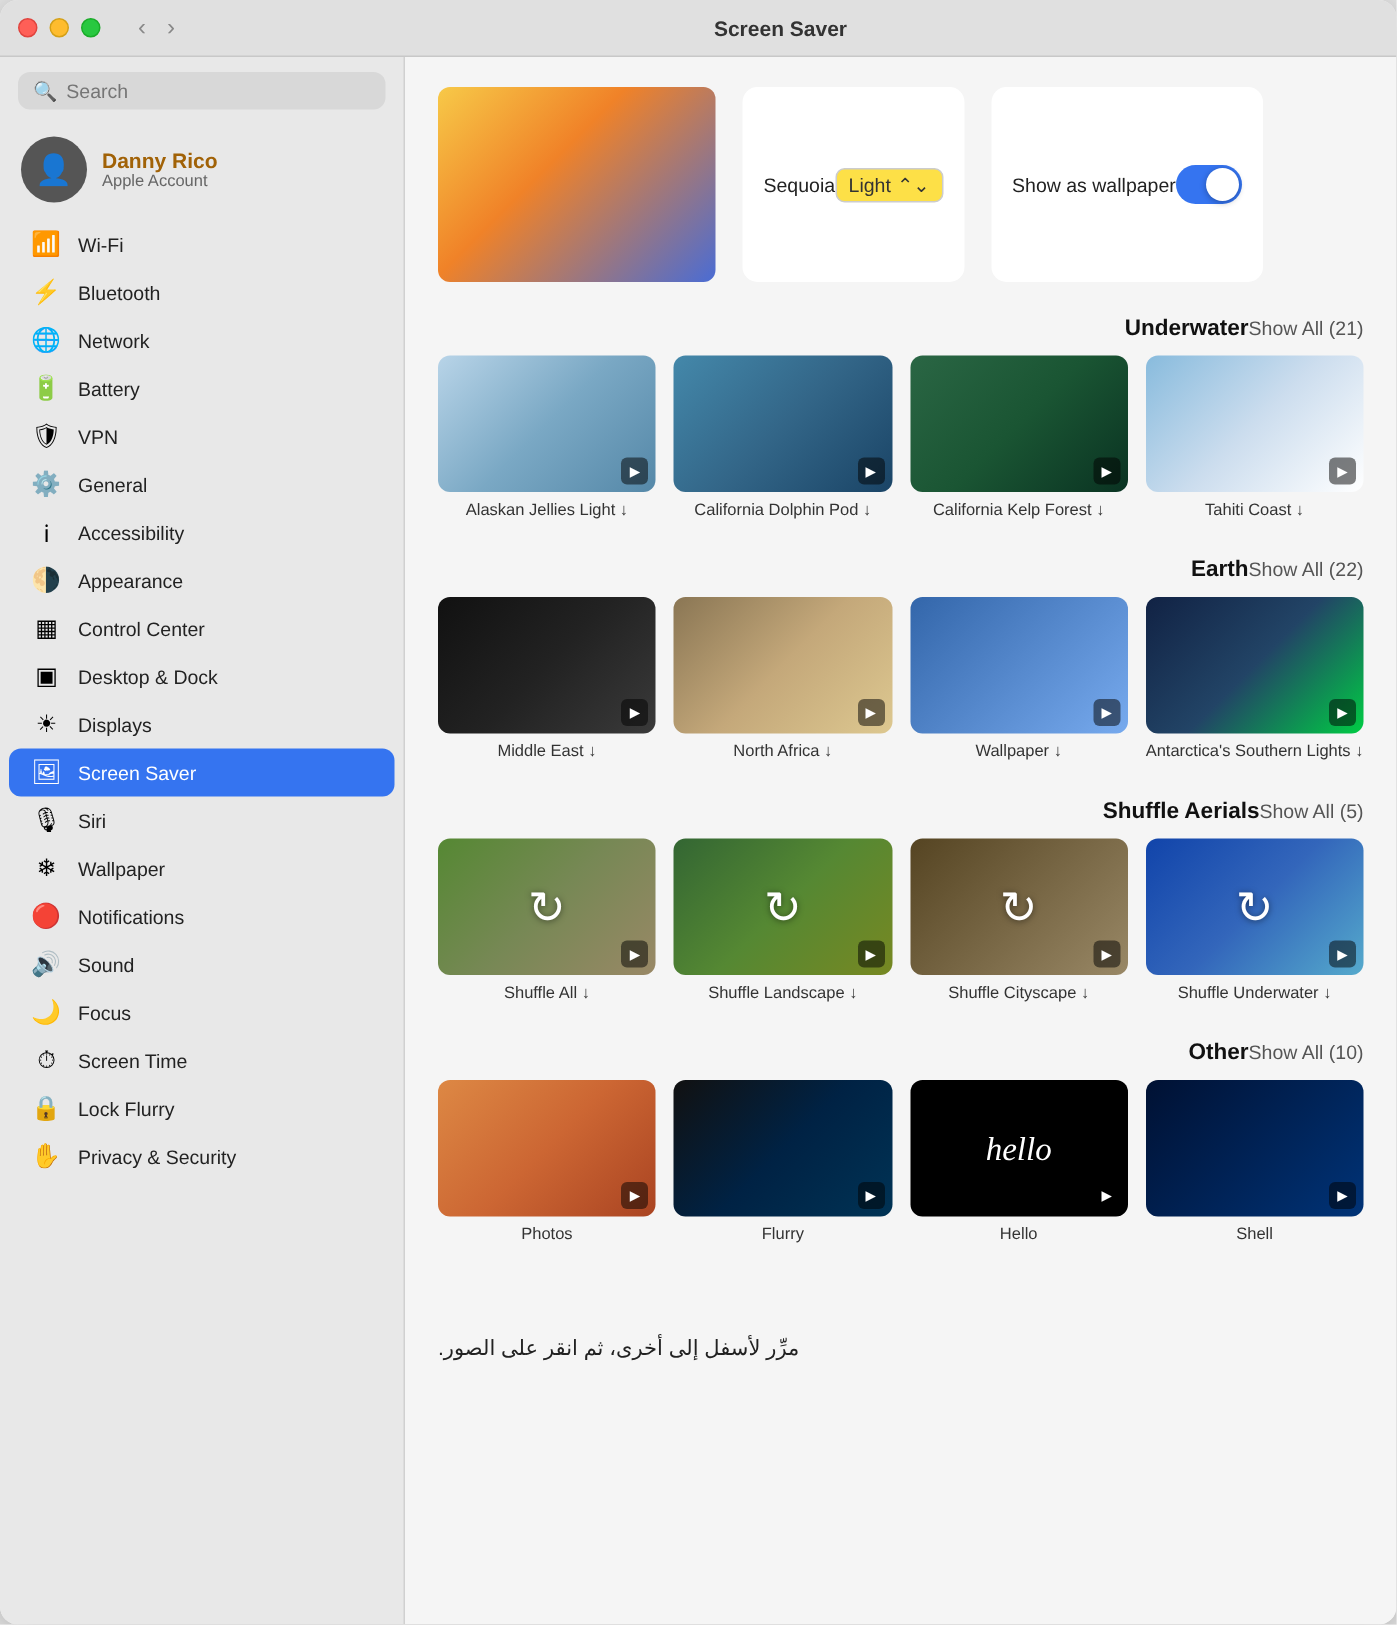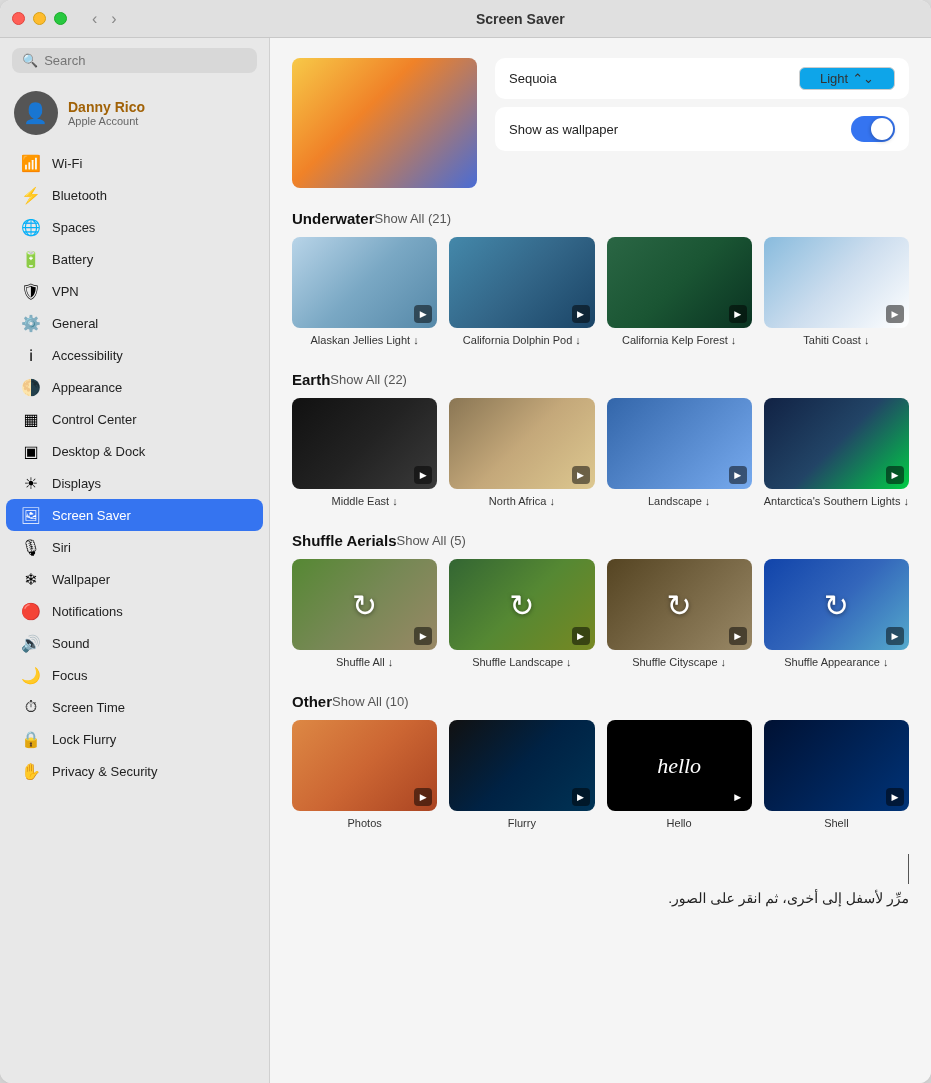--- a/index.html
+++ b/index.html
@@ -183,44 +183,44 @@
       width: 185px;
       height: 130px;
       border-radius: 8px;
       overflow: hidden;
       flex-shrink: 0;
       background: linear-gradient(135deg, #f7c948 0%, #f08228 40%, #4a6cd4 100%);
     }
     .preview-settings {
       flex: 1;
       display: flex;
-      flex-direction: column;
-      gap: 8px;
+      flex-direction: row;
+      gap: 18px;
     }
     .setting-row {
       display: flex;
       align-items: center;
       justify-content: space-between;
       background: white;
       border-radius: 10px;
       padding: 9px 14px;
     }
     .setting-row-label {
       font-size: 13px;
       color: #222;
     }
     .setting-dropdown {
       display: flex;
       align-items: center;
       gap: 4px;
       font-size: 13px;
       color: #333;
-      background: #0ea5e9;
+      background: #fde047;
       border-radius: 6px;
-      padding: 3px 20px;
+      padding: 3px 8px;
       cursor: pointer;
       border: 1px solid #ccc;
     }
     .toggle {
       width: 44px;
       height: 26px;
       border-radius: 13px;
       background: #3574f0;
       position: relative;
       cursor: pointer;
@@ -237,21 +237,21 @@
       right: 2px;
       box-shadow: 0 1px 4px rgba(0,0,0,0.3);
     }
     
     .section {
       margin-bottom: 24px;
     }
     .section-header {
       display: flex;
       align-items: center;
-      justify-content: flex-start;
+      justify-content: flex-end;
       margin-bottom: 10px;
     }
     .section-title {
       font-size: 15px;
       font-weight: 700;
       color: #111;
     }
     .show-all-link {
       font-size: 13px;
       color: #555;
@@ -305,21 +305,21 @@
       font-size: 11px;
       color: #333;
       text-align: center;
       line-height: 1.3;
     }
     
     .annotation {
       margin-top: 10px;
       display: flex;
       flex-direction: column;
-      align-items: flex-end;
+      align-items: flex-start;
       gap: 6px;
     }
     .annotation-line {
       width: 1px;
       height: 30px;
       background: #555;
       margin-left: -160px;
     }
     .annotation-text {
       font-size: 14px;
@@ -387,21 +387,21 @@
           <div class="sidebar-item">
     <span class="item-icon">📶</span>
     <span class="item-label">Wi-Fi</span>
   </div>
           <div class="sidebar-item">
     <span class="item-icon">⚡</span>
     <span class="item-label">Bluetooth</span>
   </div>
           <div class="sidebar-item">
     <span class="item-icon">🌐</span>
-    <span class="item-label">Spaces</span>
+    <span class="item-label">Network</span>
   </div>
           <div class="sidebar-item">
     <span class="item-icon">🔋</span>
     <span class="item-label">Battery</span>
   </div>
           <div class="sidebar-item">
     <span class="item-icon">🛡</span>
     <span class="item-label">VPN</span>
   </div>
           <div class="sidebar-item">
@@ -534,21 +534,21 @@
               <div class="grid-item">
                 <div class="grid-thumb thumb-north-africa">
                   <div class="play-badge">▶</div>
                 </div>
                 <div class="grid-label">North Africa ↓</div>
               </div>
               <div class="grid-item">
                 <div class="grid-thumb thumb-caribbean">
                   <div class="play-badge">▶</div>
                 </div>
-                <div class="grid-label">Landscape ↓</div>
+                <div class="grid-label">Wallpaper ↓</div>
               </div>
               <div class="grid-item">
                 <div class="grid-thumb thumb-antarctica">
                   <div class="play-badge">▶</div>
                 </div>
                 <div class="grid-label">Antarctica's Southern Lights ↓</div>
               </div>
             </div>
           </div>
           <div class="section">
@@ -576,21 +576,21 @@
                   <span class="shuffle-icon">↻</span>
                   <div class="play-badge">▶</div>
                 </div>
                 <div class="grid-label">Shuffle Cityscape ↓</div>
               </div>
               <div class="grid-item">
                 <div class="grid-thumb thumb-shuffle-under">
                   <span class="shuffle-icon">↻</span>
                   <div class="play-badge">▶</div>
                 </div>
-                <div class="grid-label">Shuffle Appearance ↓</div>
+                <div class="grid-label">Shuffle Underwater ↓</div>
               </div>
             </div>
           </div>
           <div class="section">
             <div class="section-header">
               <span class="section-title">Other</span>
               <span class="show-all-link">Show All (10)</span>
             </div>
             <div class="grid">
               <div class="grid-item">

